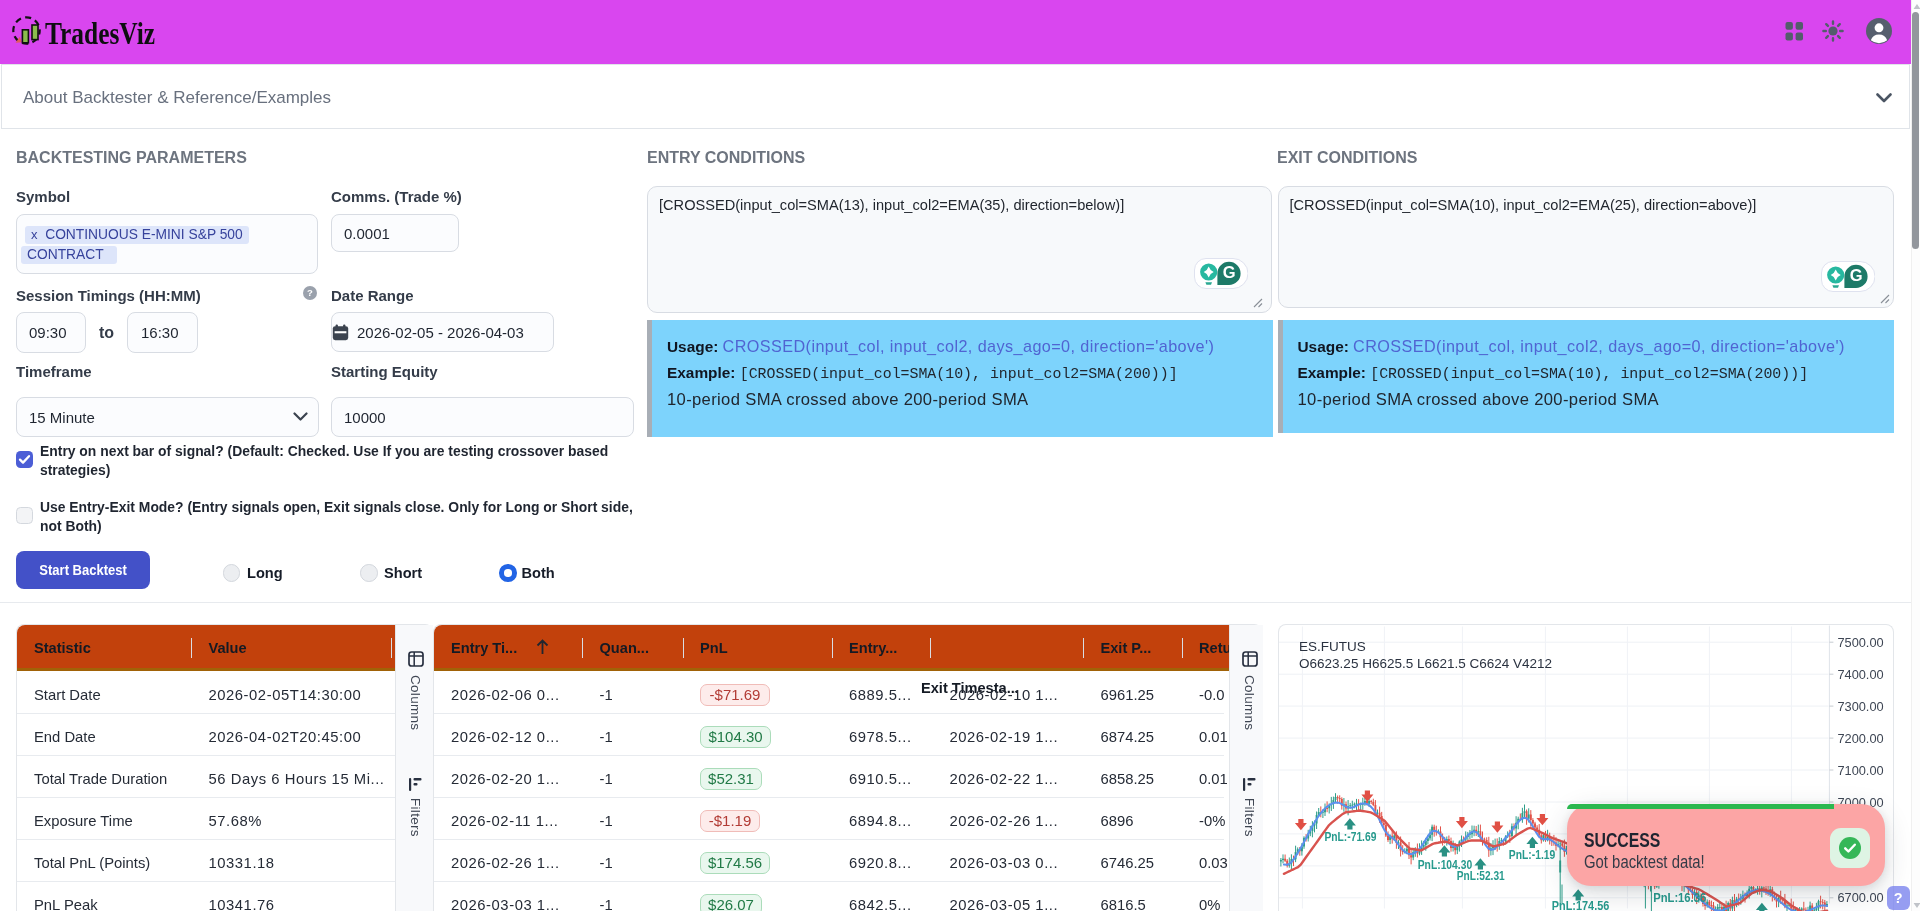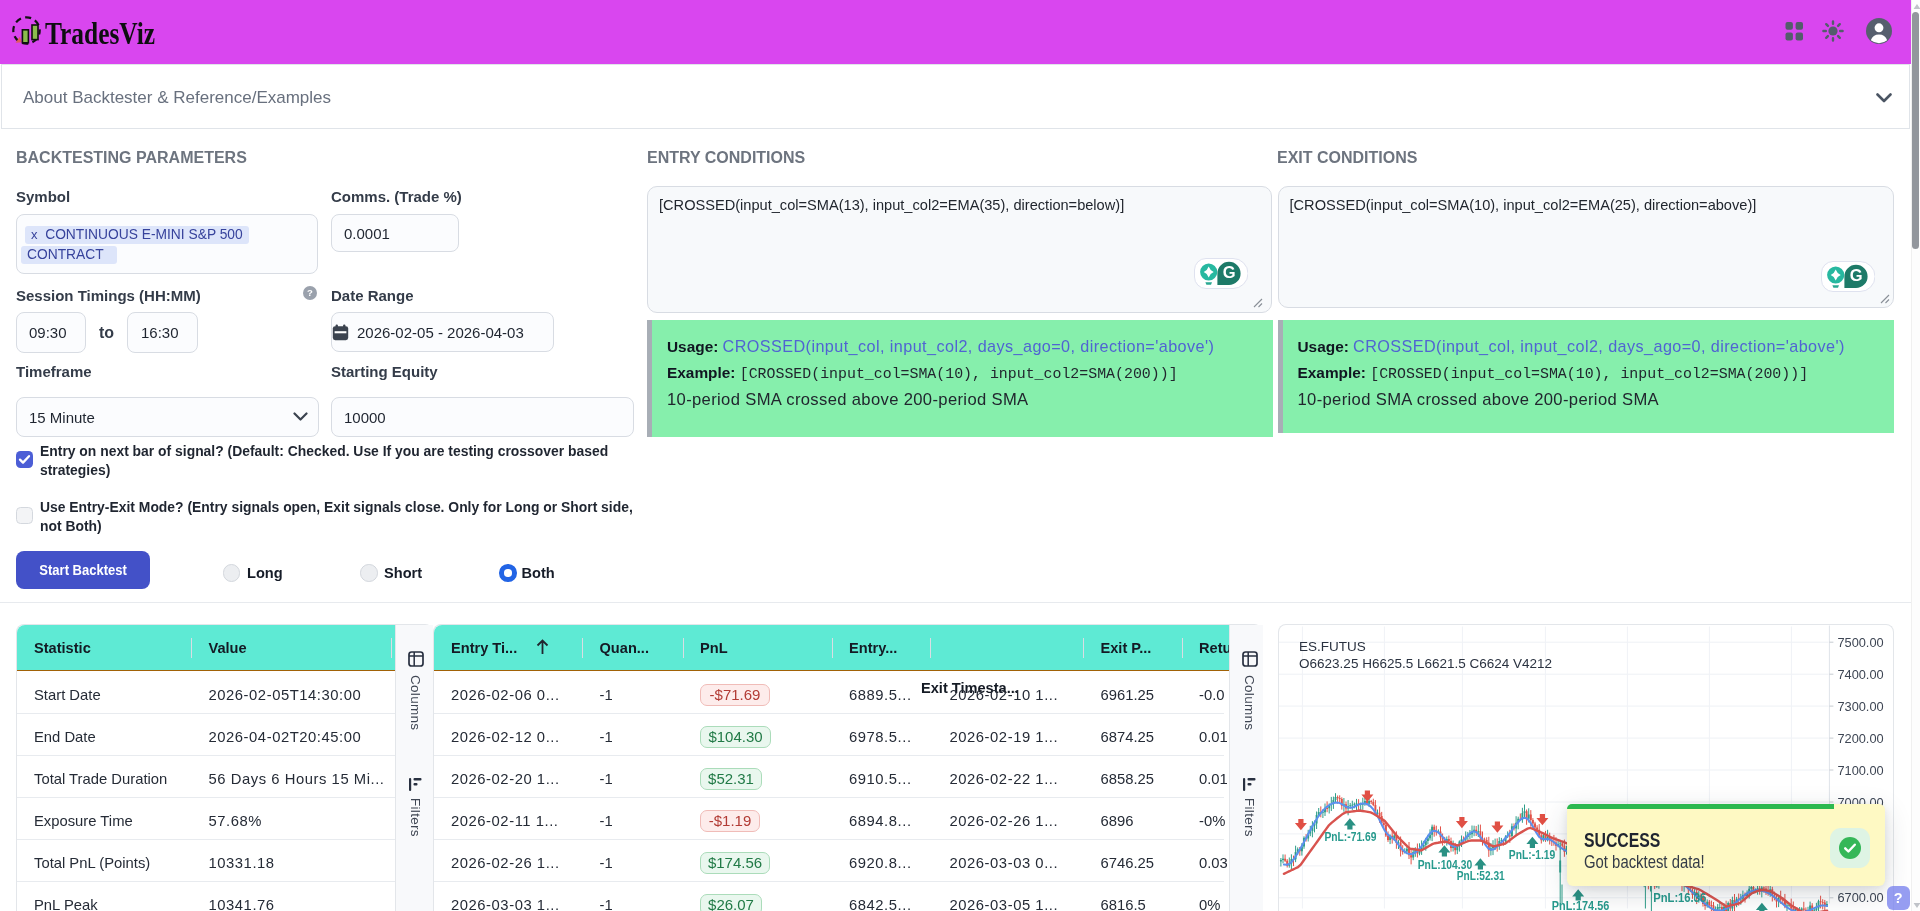--- a/index.html
+++ b/index.html
@@ -25,42 +25,42 @@
 .cbtext{position:absolute;font-size:13.9px;font-weight:bold;color:#1f2530;line-height:18.8px;}
 .btn{position:absolute;left:16px;top:551px;width:134px;height:38px;background:#4351c8;
 border-radius:8px;color:#fff;font-size:15.5px;font-weight:bold;display:flex;align-items:center;justify-content:center;}
 .btn span{transform:scaleX(.84);display:inline-block;}
 .radio{position:absolute;width:17.5px;height:17.5px;border-radius:50%;}
 .radio-off{background:#eceef1;border:1.5px solid #d3d7dd;}
 .rlabel{position:absolute;font-size:14.6px;font-weight:bold;color:#161c28;}
 
 .tarea{position:absolute;background:#f7f9fb;border:1px solid #d8dce3;border-radius:10px;}
 .tarea .code{position:absolute;left:11px;top:10px;font-size:14.6px;color:#21262e;}
-.usage{position:absolute;background:#86efac;border-left:5px solid #a8aeb6;}
+.usage{position:absolute;background:#7dd3fc;border-left:5px solid #a8aeb6;}
 .usage .in{position:absolute;left:15px;top:14px;font-size:15.4px;line-height:25.6px;color:#21262e;white-space:nowrap;}
 .usage b{color:#101521;}
 .ublue{color:#5064d2;font-size:16.2px;letter-spacing:.42px;}
 .mono{font-family:"Liberation Mono",monospace;font-size:14.9px;letter-spacing:0px;}
 
 #divider{position:absolute;left:0;top:602px;width:1920px;height:1px;background:#e7eaee;}
 
 .card{position:absolute;top:624px;background:#fff;border:1px solid #e3e6ea;border-radius:8px 8px 0 0;border-bottom:none;}
-.thead{position:absolute;left:0;top:0;height:46px;background:#5eead4;border-bottom:1px solid #a16207;width:100%;border-radius:8px 8px 0 0;}
+.thead{position:absolute;left:0;top:0;height:46px;background:#c2410c;border-bottom:3px solid #a16207;width:100%;border-radius:8px 8px 0 0;}
 .th{position:absolute;top:15px;font-size:14.6px;font-weight:bold;color:#141a24;white-space:nowrap;}
 .vsep{position:absolute;top:13px;width:1px;height:20px;background:#d9dde3;}
 .td{position:absolute;font-size:14.8px;color:#252b36;white-space:nowrap;}
 .rowb{position:absolute;height:1px;background:#e8ebef;}
 .sidebar{position:absolute;top:0;bottom:0;width:38px;background:#f8f9fb;border-left:1px solid #e3e6ea;}
 .vtext{position:absolute;writing-mode:vertical-rl;font-size:13.5px;color:#3f4653;letter-spacing:.3px;}
 .badge{position:absolute;height:22.5px;border-radius:7px;border:1px solid;font-size:15px;font-weight:500;
 display:flex;align-items:center;justify-content:center;}
 .bred{background:#fdeceb;border-color:#f0bcb8;color:#b23b35;}
 .bgreen{background:#e9f7ee;border-color:#abdcba;color:#217a46;}
 
-#toast{position:absolute;left:1567px;top:803.5px;width:318px;height:82px;background:#fef9c3;border-radius:6px;
+#toast{position:absolute;left:1567px;top:803.5px;width:318px;height:82px;background:#fca5a5;border-radius:24px;
 box-shadow:0 8px 28px rgba(40,50,60,.16), 0 2px 8px rgba(40,50,60,.10);}
 #toastbar{position:absolute;left:0;top:0;width:267px;height:5.6px;background:#2bb84f;border-radius:12px 0 0 0;}
 #toast .t1{position:absolute;left:17px;top:25px;font-size:20px;font-weight:bold;color:#1f2430;transform:scaleX(.79);transform-origin:0 0;}
 #toast .t2{position:absolute;left:17px;top:48.5px;font-size:17.5px;color:#343b47;transform:scaleX(.85);transform-origin:0 0;}
 #ticon{position:absolute;left:263px;top:24.5px;width:40px;height:39.5px;background:#def4e4;border-radius:11px;}
 
 #help{position:absolute;left:1886.5px;top:886px;width:23.5px;height:23.5px;background:rgba(124,132,237,.8);
 border-radius:6px;color:#fff;font-size:14.5px;font-weight:bold;display:flex;align-items:center;justify-content:center;}
 
 #sbtrack{position:absolute;right:0;top:0;width:9.5px;height:911px;background:#fdfdfd;border-left:1px solid #f0f0f0;}

